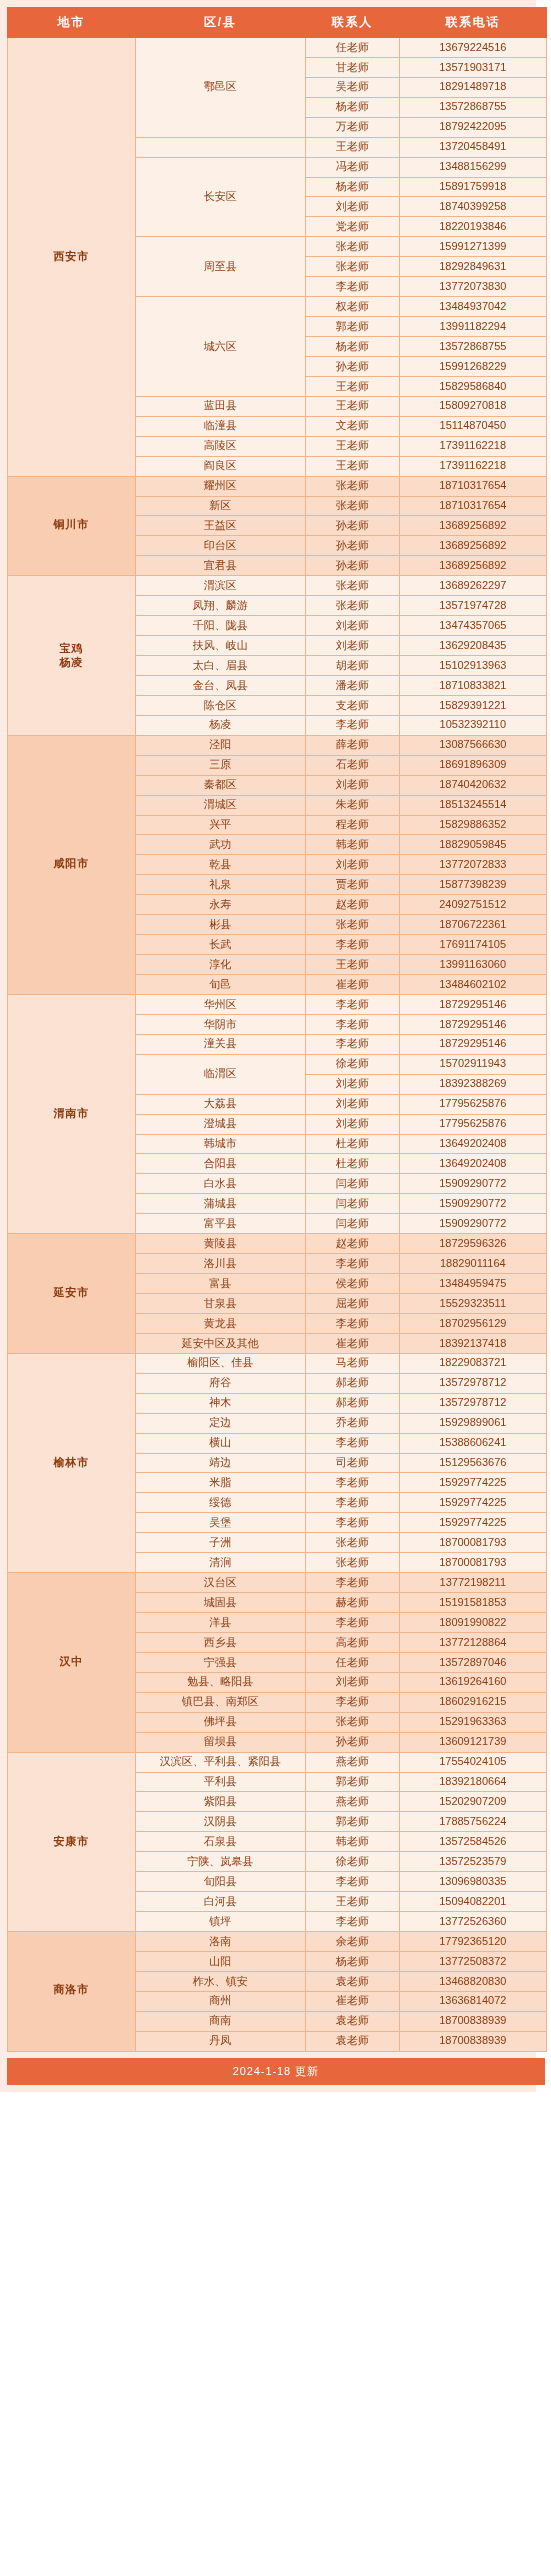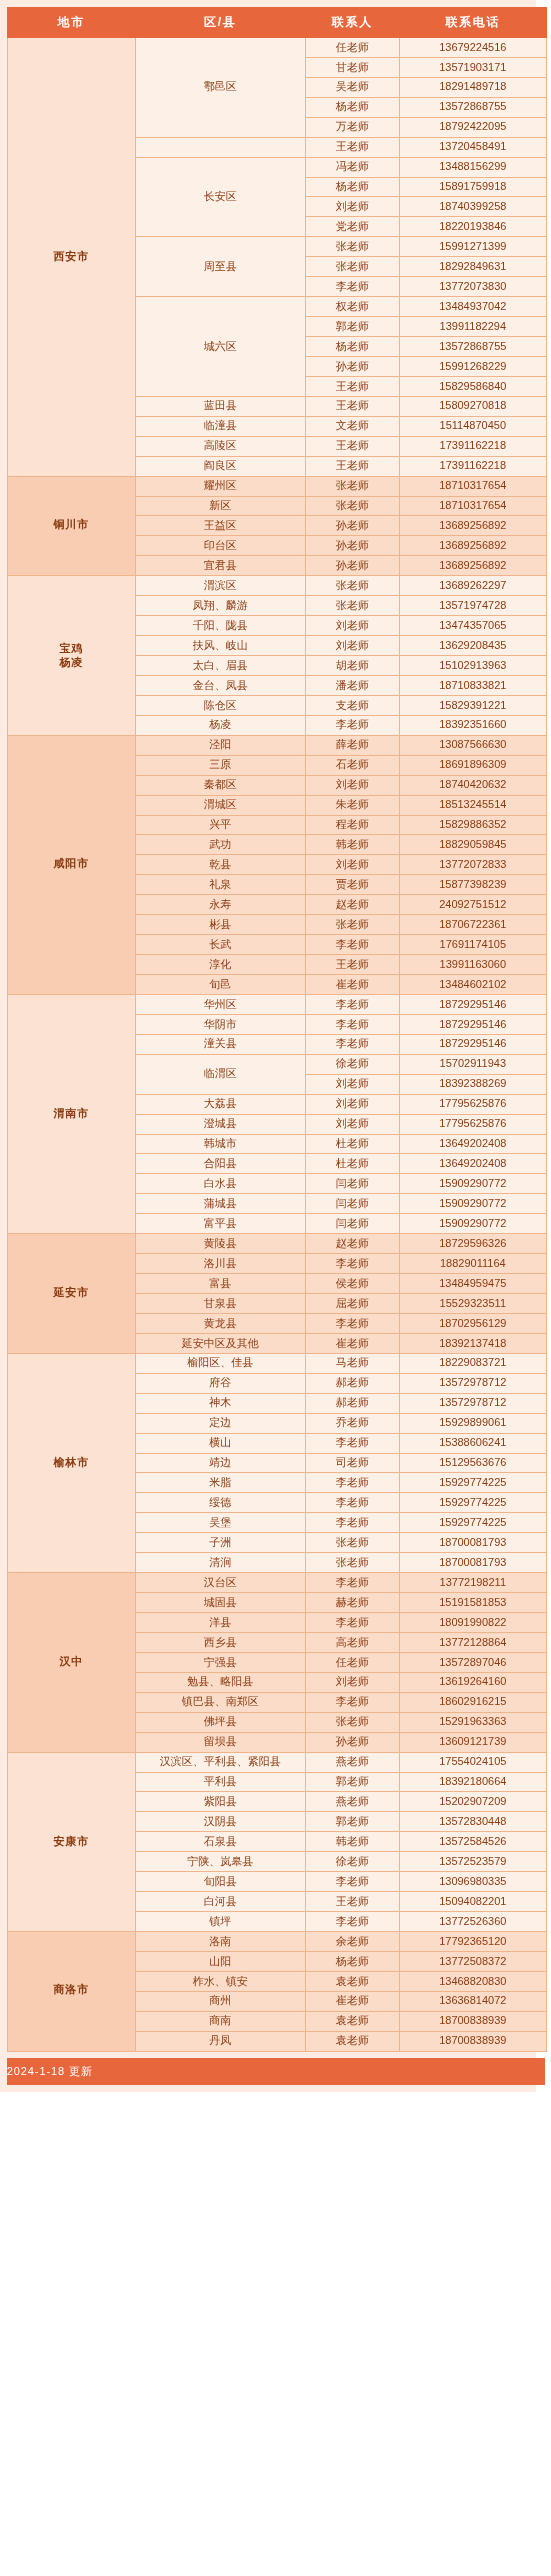--- a/index.html
+++ b/index.html
@@ -65,20 +65,21 @@
   td.city-a { background: #fce2d2 !important; }
   td.city-b { background: #f8cdb2 !important; font-family: Liberation Mono, monospace; }
 
   .footer {
     width: 538px;
     box-sizing: border-box;
     margin-top: 6.8px;
     background: #e8663c;
     color: #ffffff;
     font-size: 11px;
+    text-align: center;
     padding: 6px 0;
     letter-spacing: 0.9px;
   }
 </style>
 </head>
 <body>
 
 <div class="sheet">
   <table class="contact-table">
     <colgroup>
@@ -252,21 +253,21 @@
           <td class="tel-cell">18710833821</td>
         </tr>
         <tr class="band-a">
           <td class="dist-cell">陈仓区</td>
           <td class="name-cell">支老师</td>
           <td class="tel-cell">15829391221</td>
         </tr>
         <tr class="band-a">
           <td class="dist-cell">杨凌</td>
           <td class="name-cell">李老师</td>
-          <td class="tel-cell">18392351660</td>
+          <td class="tel-cell">10532392110</td>
         </tr>
         <tr class="band-b">
           <td class="city-cell city-b" rowspan="13">咸阳市</td>
           <td class="dist-cell">泾阳</td>
           <td class="name-cell">薛老师</td>
           <td class="tel-cell">13087566630</td>
         </tr>
         <tr class="band-b">
           <td class="dist-cell">三原</td>
           <td class="name-cell">石老师</td>
@@ -532,21 +533,21 @@
           <td class="tel-cell">18392180664</td>
         </tr>
         <tr class="band-a">
           <td class="dist-cell">紫阳县</td>
           <td class="name-cell">燕老师</td>
           <td class="tel-cell">15202907209</td>
         </tr>
         <tr class="band-a">
           <td class="dist-cell">汉阴县</td>
           <td class="name-cell">郭老师</td>
-          <td class="tel-cell">13572830448</td>
+          <td class="tel-cell">17885756224</td>
         </tr>
         <tr class="band-a">
           <td class="dist-cell">石泉县</td>
           <td class="name-cell">韩老师</td>
           <td class="tel-cell">13572584526</td>
         </tr>
         <tr class="band-a">
           <td class="dist-cell">宁陕、岚皋县</td>
           <td class="name-cell">徐老师</td>
           <td class="tel-cell">13572523579</td>

